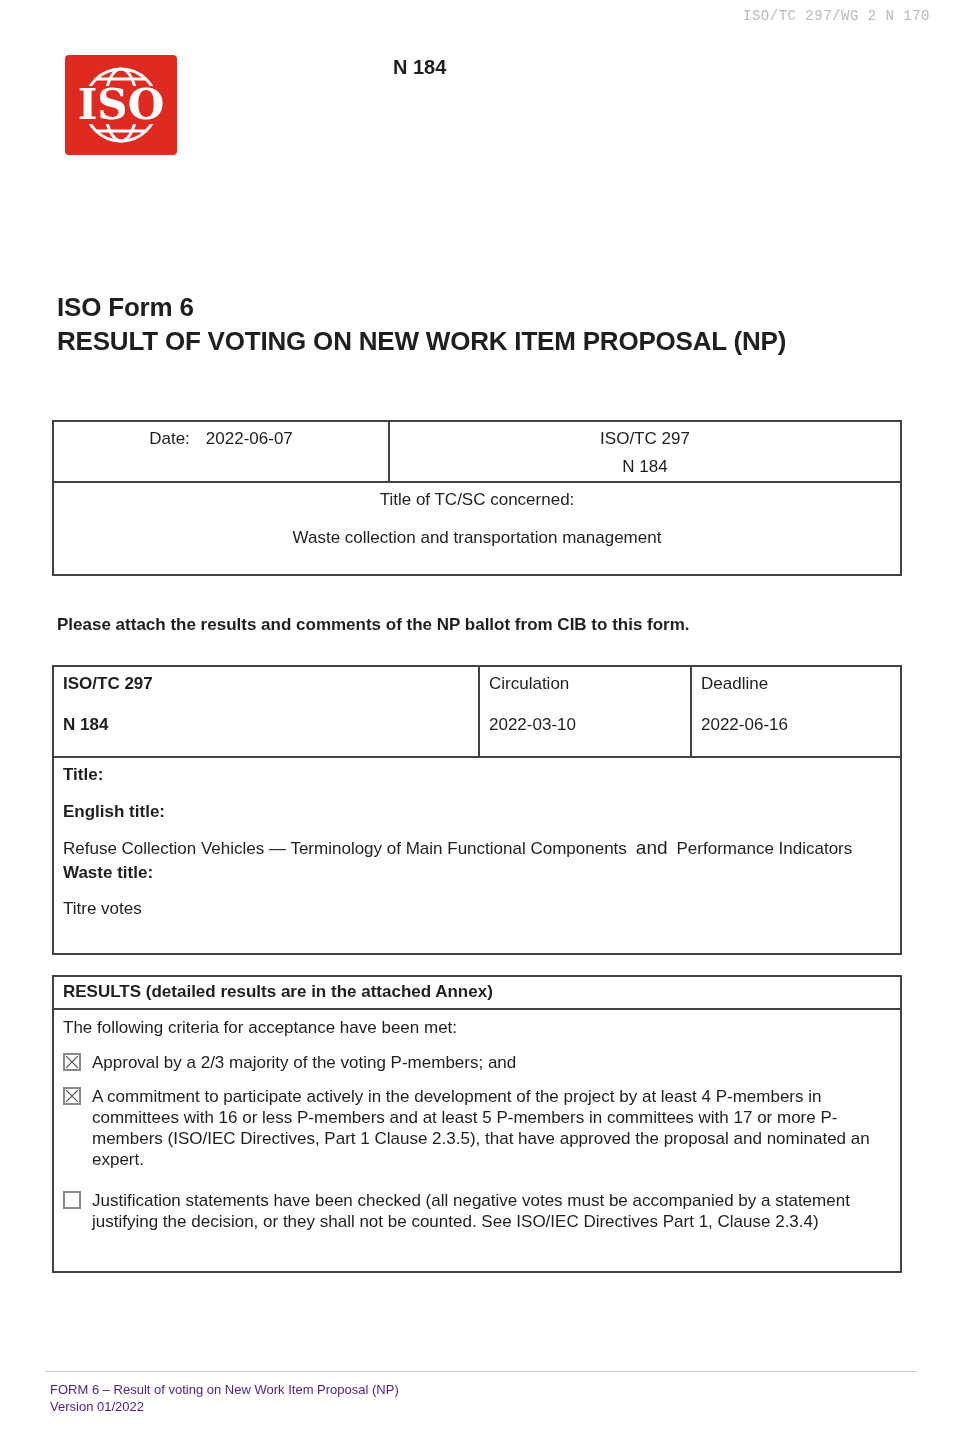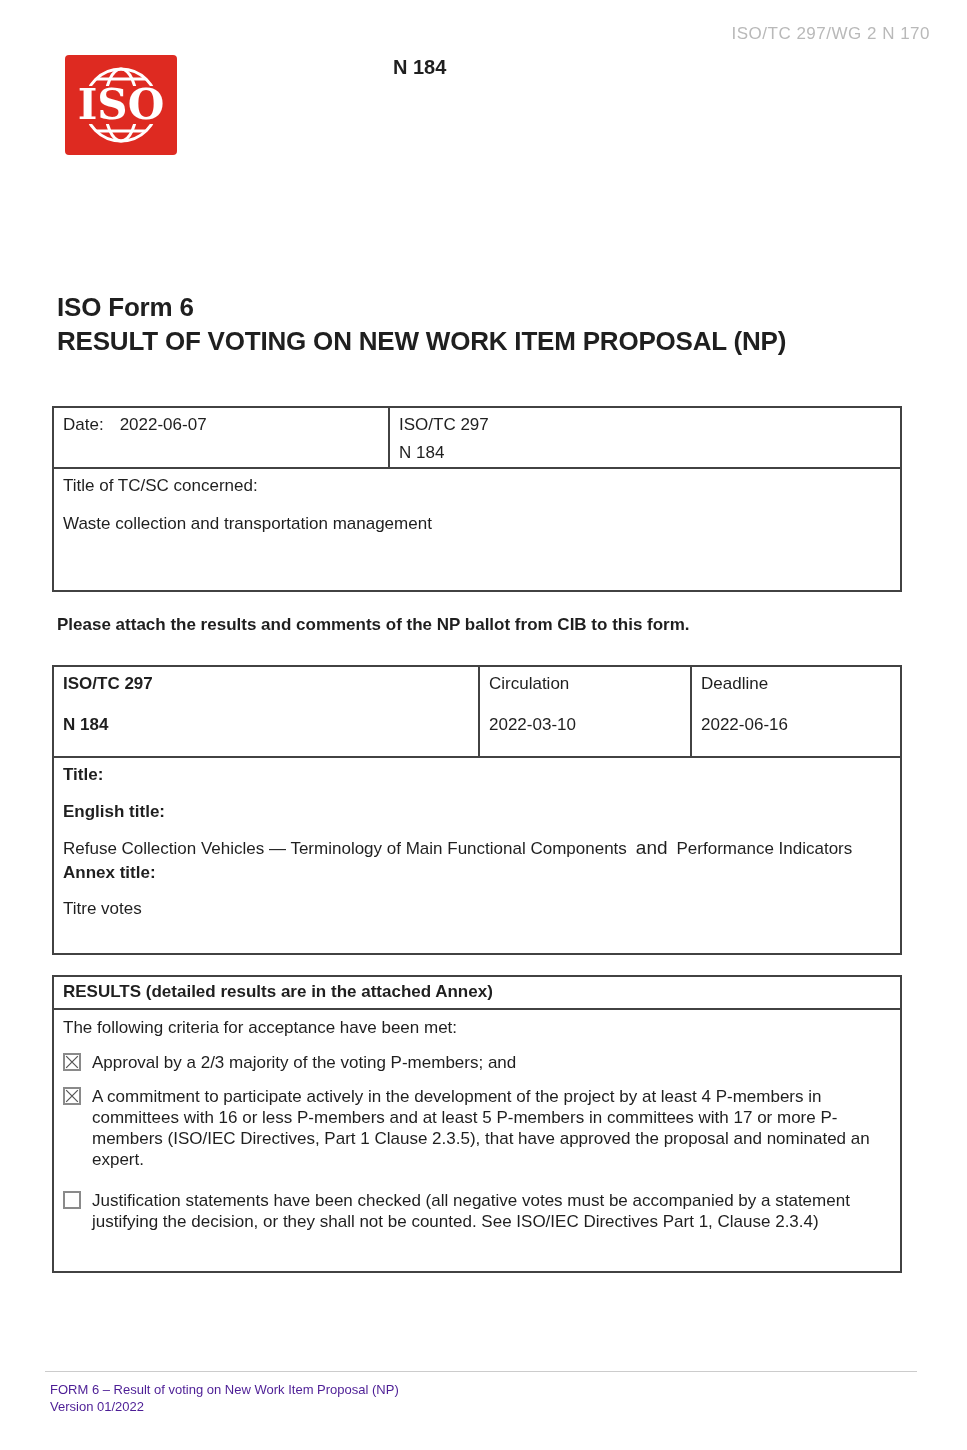--- a/index.html
+++ b/index.html
@@ -9,32 +9,32 @@
     --text:#1f1f1f;
     --rule-gray:#cccccc;
     --checkbox-border:#8a8a8a;
     --checkbox-x:#555555;
   }
   *{margin:0;padding:0;box-sizing:border-box;}
   html,body{background:#ffffff;}
   body{font-family:"Liberation Sans","DejaVu Sans",sans-serif;color:var(--text);}
   .page{position:relative;width:967px;height:1450px;background:#ffffff;overflow:hidden;}
 
-  .doc-ref{position:absolute;top:24px;right:37px;font-size:17px;color:var(--header-gray);letter-spacing:.5px;}
+  .doc-ref{position:absolute;top:8px;right:37px;font-size:14px;color:var(--header-gray);letter-spacing:.5px;font-family:Liberation Mono, monospace;}
 
   .logo{position:absolute;left:65px;top:55px;width:112px;height:100px;border-radius:22px;}
   .doc-number-top{position:absolute;left:393px;top:56px;font-size:20px;font-weight:bold;}
 
   .main-title{position:absolute;left:57px;top:258px;font-size:26px;font-weight:bold;line-height:34px;letter-spacing:-.2px;margin-top:32px;}
 
   .tbl{position:absolute;left:52px;width:850px;border:2px solid var(--border);font-size:17px;line-height:21px;}
   .cell{padding:6px 9px;}
 
   
-  .tbl1{top:406px;height:186px;}
+  .tbl1{top:420px;height:156px;text-align:center;}
   .t1-row1{display:flex;border-bottom:2px solid var(--border);height:61px;}
   .t1-c1{width:336px;border-right:2px solid var(--border);}
   .t1-c2{flex:1;}
   .date-val{margin-left:16px;}
   .t1-line2{margin-top:7px;}
   .t1-row2{height:83px;}
   .t1-tcvalue{margin-top:17px;}
 
   
   .attach-note{position:absolute;left:57px;top:615px;font-size:17px;font-weight:bold;}
@@ -128,21 +128,21 @@
       </div>
       <div class="cell t2-c3">
         <div>Deadline</div>
         <div class="t2-line2">2022-06-16</div>
       </div>
     </div>
     <div class="t2-row2">
       <div class="bold">Title:</div>
       <div class="bold eng-label">English title:</div>
       <div class="eng-title"><span>Refuse Collection Vehicles — Terminology of Main Functional Components</span><span class="and-word">and</span><span>Performance Indicators</span></div>
-      <div class="bold fr-label">Annex title:</div>
+      <div class="bold fr-label">Waste title:</div>
       <div class="fr-value">Titre votes</div>
     </div>
   </div>
 
   <div class="tbl tbl3">
     <div class="t3-header">RESULTS (detailed results are in the attached Annex)</div>
     <div class="t3-body">
       <div>The following criteria for acceptance have been met:</div>
 
       <div class="criterion first">

